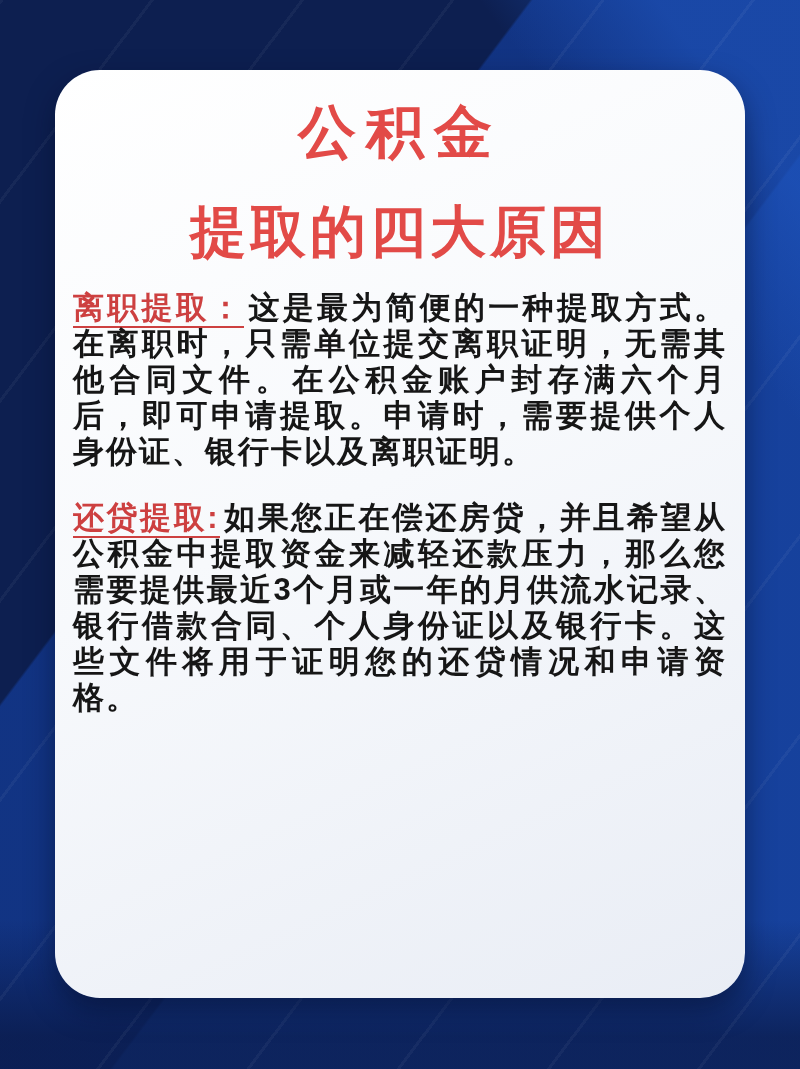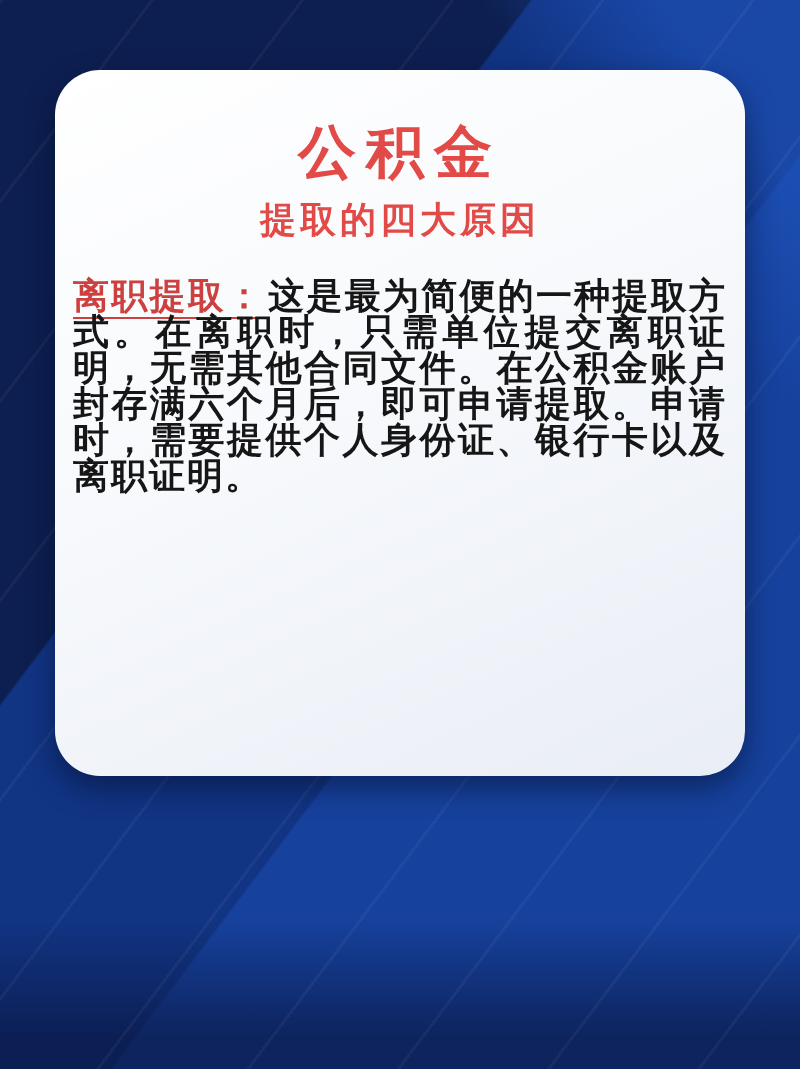--- a/index.html
+++ b/index.html
@@ -35,48 +35,49 @@
         rgba(18,53,134,0.95) 33.2%,
         rgba(18,53,134,0.95) 57%,
         rgba(23,68,163,0.92) 57.2%,
         rgba(23,68,163,0.92) 100%);
   }
   .card {
     position: absolute;
     left: 55px;
     top: 70px;
     width: 690px;
-    height: 706px;
+    height: 928px;
     box-sizing: border-box;
     border-radius: 45px;
-    padding: 46px 18px 0 18px;
+    padding: 26px 18px 0 18px;
     background: linear-gradient(155deg, #ffffff 0%, #f7f9fc 45%, #e9edf5 100%);
     box-shadow: 0 12px 28px rgba(4, 12, 40, 0.5);
   }
   .title {
     margin: 0 0 26px 0;
     text-align: center;
     color: #e24a47;
     font-weight: 700;
   }
   .title .t1 {
     display: block;
     font-size: 58px;
     line-height: 72px;
     letter-spacing: 10px;
   }
   .title .t2 {
     display: block;
-    font-size: 36px;
+    font-size: 56px;
     line-height: 64px;
     letter-spacing: 4px;
+    margin-top: 32px;
   }
   .section {
     margin: 4px 0 30px 0;
-    font-size: 36px;
+    font-size: 31px;
     line-height: 36px;
     letter-spacing: 2px;
     color: #161616;
     font-weight: 600;
     text-align: justify;
   }
   .section:last-child {
     margin-bottom: 0;
   }
   .section .label {
@@ -96,15 +97,16 @@
 
     <h1 class="title">
       <span class="t1">公积金</span>
       <span class="t2">提取的四大原因</span>
     </h1>
 
     <p class="section"><span class="label">离职提取：</span><span>这是最为简便的一种提取方式。在离职时，只需单位提交离职证明，无需其他合同文件。在公积金账户封存满六个月后，即可申请提取。申请时，需要提供个人身份证、银行卡以及离职证明。</span></p>
 
 
 
+    <p class="section"><span class="label">还贷提取:</span><span>如果您正在偿还房贷，并且希望从公积金中提取资金来减轻还款压力，那么您需要提供最近3个月或一年的月供流水记录、银行借款合同、个人身份证以及银行卡。这些文件将用于证明您的还贷情况和申请资格。</span></p>
 
   </div>
 </div>
 
 </body></html>

